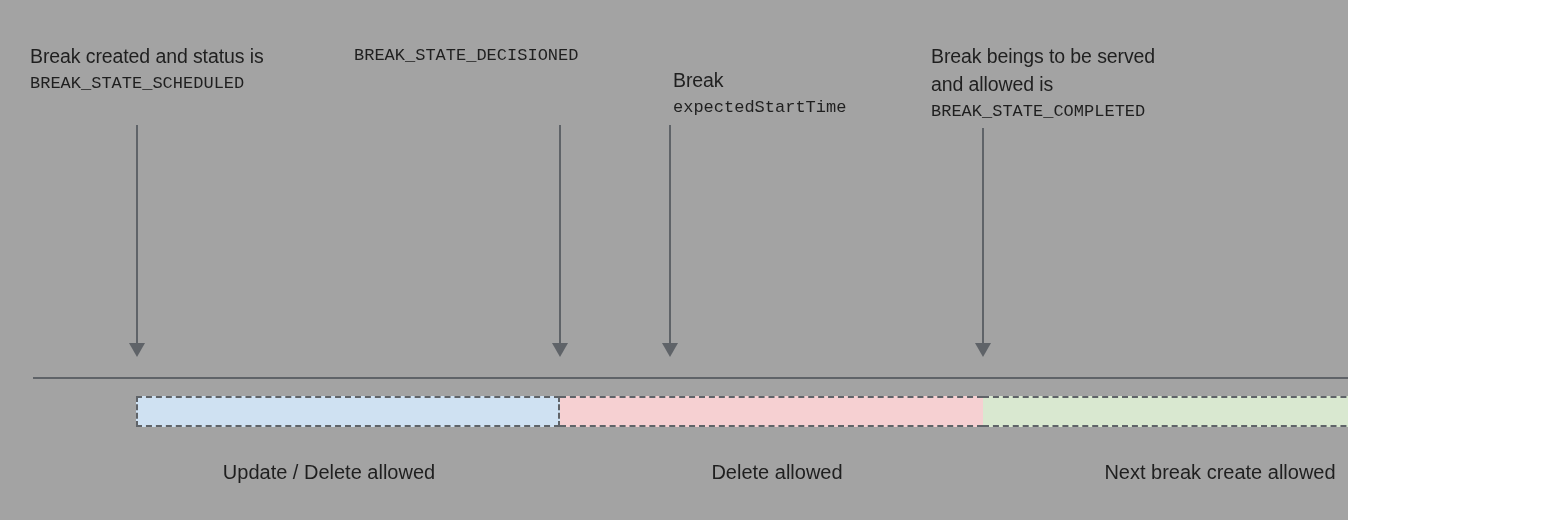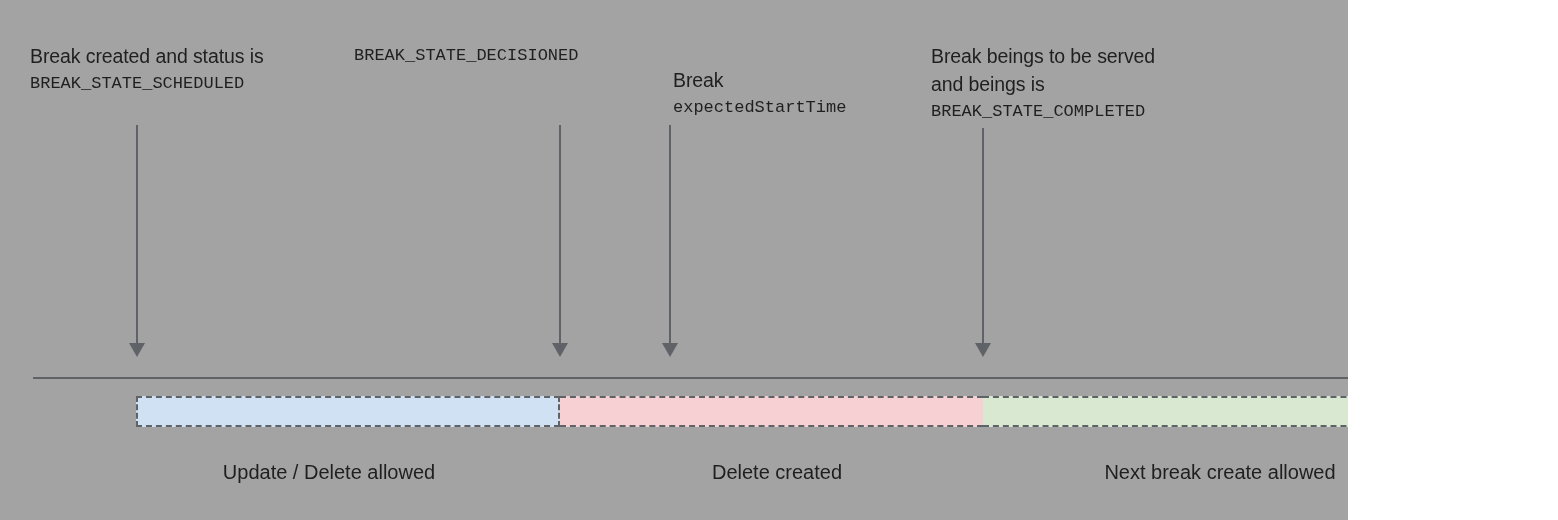--- a/index.html
+++ b/index.html
@@ -110,21 +110,21 @@
     <span class="mono">BREAK_STATE_DECISIONED</span>
   </div>
 
   <div class="annot" style="left:673px; top:42px;margin-top:24px;">
     <span class="sans">Break</span>
     <span class="mono">expectedStartTime</span>
   </div>
 
   <div class="annot" style="left:931px; top:34px;margin-top:8px;">
     <span class="sans">Break beings to be served</span>
-    <span class="sans">and beings is</span>
+    <span class="sans">and allowed is</span>
     <span class="mono">BREAK_STATE_COMPLETED</span>
   </div>
 
   <div class="vline" style="left:136px; top:125px; height:218px;"></div>
   <div class="vhead" style="left:129px; top:343px;"></div>
 
   <div class="vline" style="left:559px; top:125px; height:218px;"></div>
   <div class="vhead" style="left:552px; top:343px;"></div>
 
   <div class="vline" style="left:669px; top:125px; height:218px;"></div>
@@ -135,16 +135,16 @@
 
   <div id="axis-line" style="left:33px; top:377px; width:1437px;"></div>
   <div id="axis-head" style="left:1462px; top:370px;"></div>
   <div id="axis-label" style="left:1483px; top:367px;">time</div>
 
   <div class="bar" style="left:136px; width:424px; background:#cfe1f2;"></div>
   <div class="bar mid" style="left:560px; width:423px; background:#f6d0d2;"></div>
   <div class="bar lastseg" style="left:983px; width:423px; background:#d9e8d0;"></div>
 
   <div class="caption" style="left:329px; top:461px;">Update / Delete allowed</div>
-  <div class="caption" style="left:777px; top:461px;">Delete created</div>
+  <div class="caption" style="left:777px; top:461px;">Delete allowed</div>
   <div class="caption" style="left:1220px; top:461px;text-align:center;">Next break create allowed</div>
 
 </div>
 
 </body></html>

